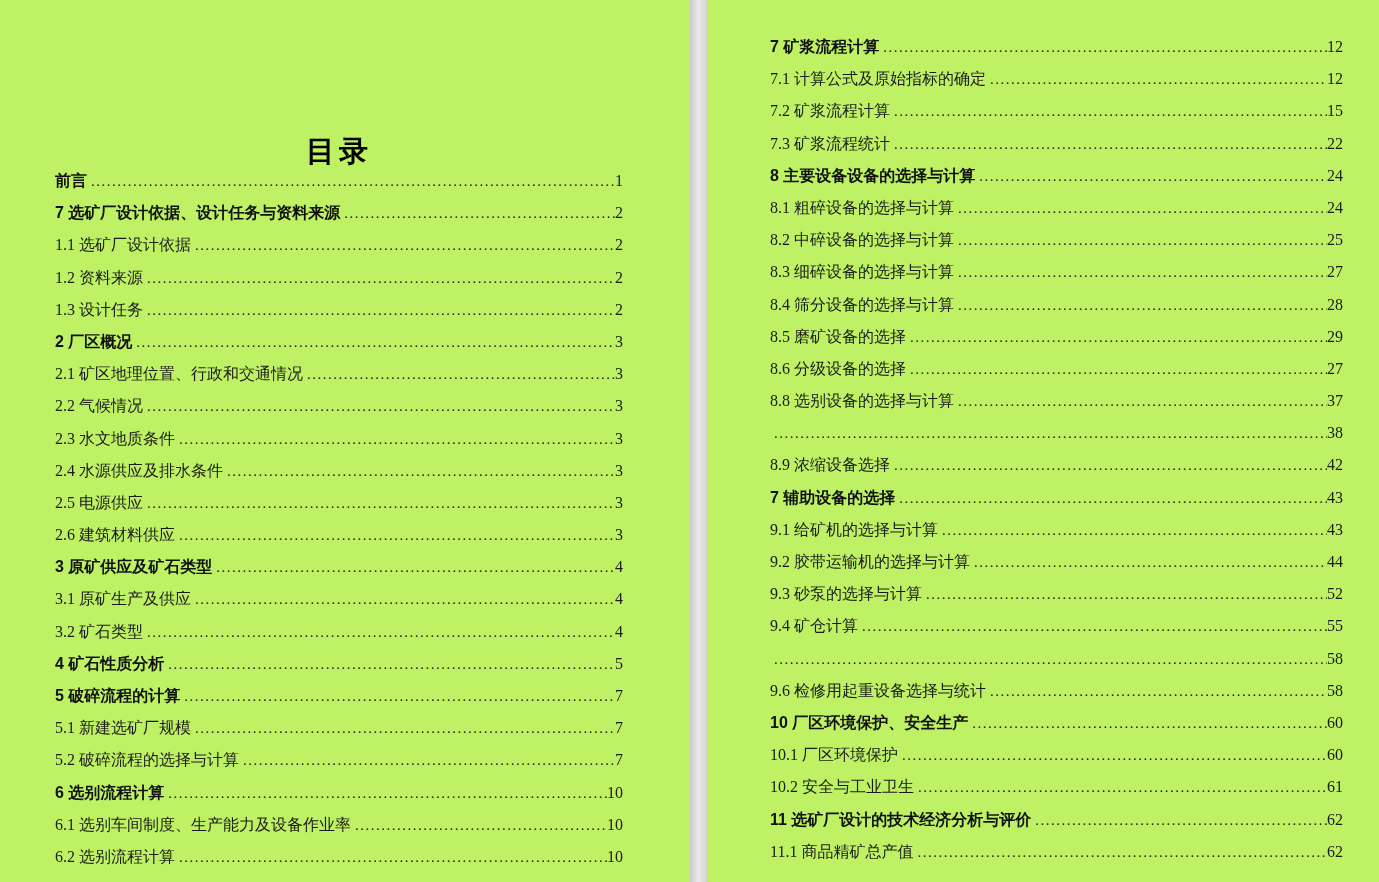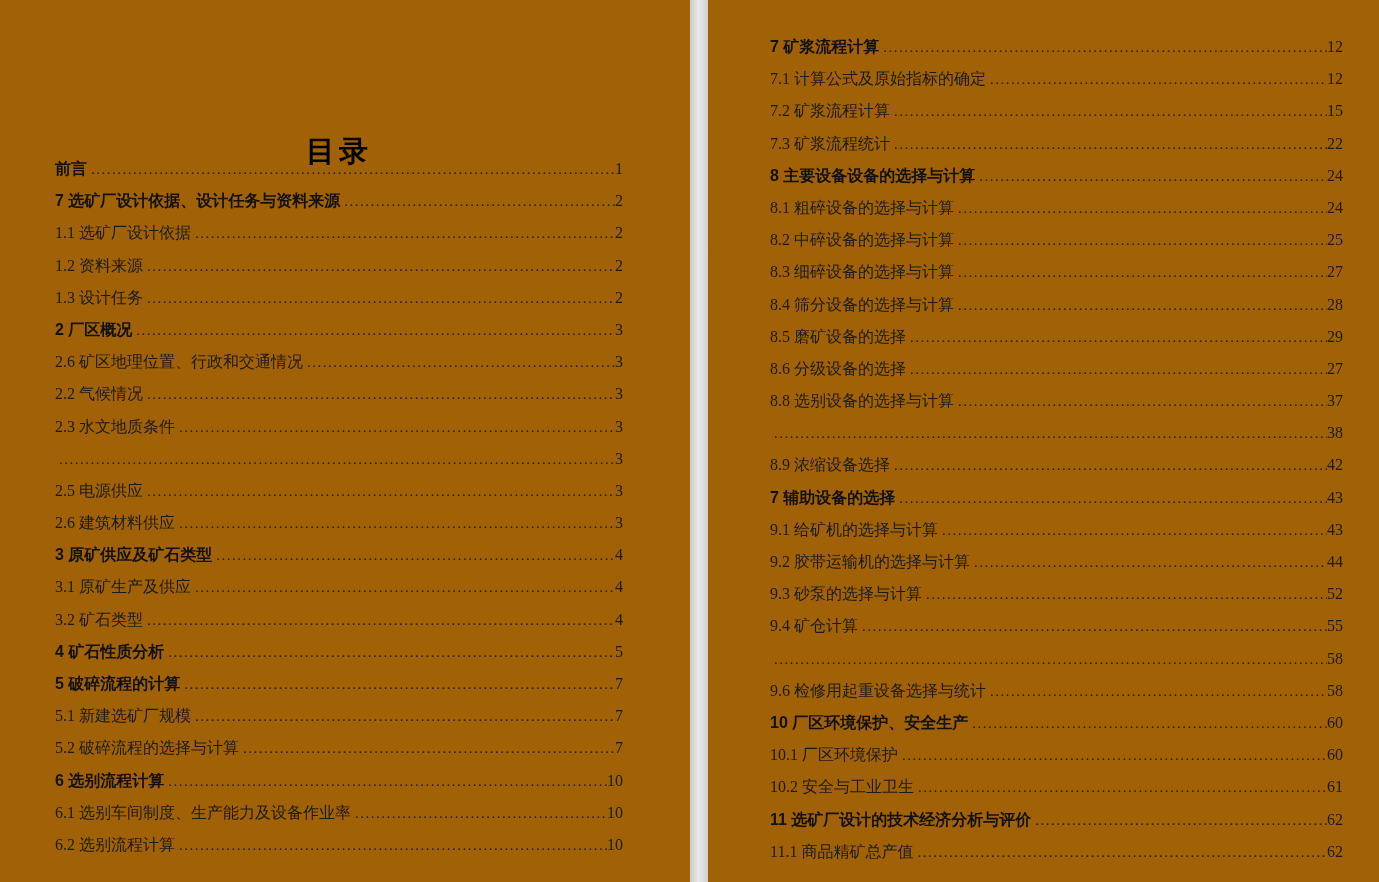--- a/index.html
+++ b/index.html
@@ -11,21 +11,21 @@
     height: 882px;
     background: #ffffff;
     overflow: hidden;
     font-family: "Liberation Serif", "DejaVu Serif", serif;
     color: #1b1b1b;
   }
   .page {
     position: absolute;
     top: 0;
     height: 882px;
-    background: #a16207;
+    background: #bef264;
   }
   #page-left  { left: 0;     width: 690px; }
   #page-right { left: 708px; width: 671px; }
   .page-divider {
     position: absolute;
     top: 0;
     left: 690px;
     width: 18px;
     height: 882px;
     background: linear-gradient(90deg, #c8c8c8 0%, #e9e9e9 45%, #dcdcdc 75%, #cfcfcf 100%);
@@ -38,21 +38,21 @@
     text-align: center;
     font-family: Liberation Sans, sans-serif;
     font-weight: 700;
     font-size: 29px;
     letter-spacing: 4px;
     color: #000000;
   }
   .toc-list {
     position: absolute;
   }
-  #list-left  { top: 153px; left: 55px; width: 568px; }
+  #list-left  { top: 165px; left: 55px; width: 568px; }
   #list-right { top: 31px;  left: 62px; width: 573px; }
   .toc-row {
     display: flex;
     align-items: baseline;
     height: 32.2px;
     line-height: 32.2px;
     font-size: 16px;
     white-space: nowrap;
   }
   .toc-label { flex: 0 0 auto; }
@@ -106,35 +106,36 @@
         <span class="toc-label">1.3 设计任务</span>
         <span class="dot-leader">............................................................................................................................................................................................................................................................................................................</span>
         <span class="toc-page">2</span>
       </div>
       <div class="toc-row lvl1">
         <span class="toc-label">2 厂区概况</span>
         <span class="dot-leader">............................................................................................................................................................................................................................................................................................................</span>
         <span class="toc-page">3</span>
       </div>
       <div class="toc-row">
-        <span class="toc-label">2.6 矿区地理位置、行政和交通情况</span>
+        <span class="toc-label">2.1 矿区地理位置、行政和交通情况</span>
         <span class="dot-leader">............................................................................................................................................................................................................................................................................................................</span>
         <span class="toc-page">3</span>
       </div>
       <div class="toc-row">
         <span class="toc-label">2.2 气候情况</span>
         <span class="dot-leader">............................................................................................................................................................................................................................................................................................................</span>
         <span class="toc-page">3</span>
       </div>
       <div class="toc-row">
         <span class="toc-label">2.3 水文地质条件</span>
         <span class="dot-leader">............................................................................................................................................................................................................................................................................................................</span>
         <span class="toc-page">3</span>
       </div>
       <div class="toc-row">
+        <span class="toc-label">2.4 水源供应及排水条件</span>
         <span class="dot-leader">............................................................................................................................................................................................................................................................................................................</span>
         <span class="toc-page">3</span>
       </div>
       <div class="toc-row">
         <span class="toc-label">2.5 电源供应</span>
         <span class="dot-leader">............................................................................................................................................................................................................................................................................................................</span>
         <span class="toc-page">3</span>
       </div>
       <div class="toc-row">
         <span class="toc-label">2.6 建筑材料供应</span>

